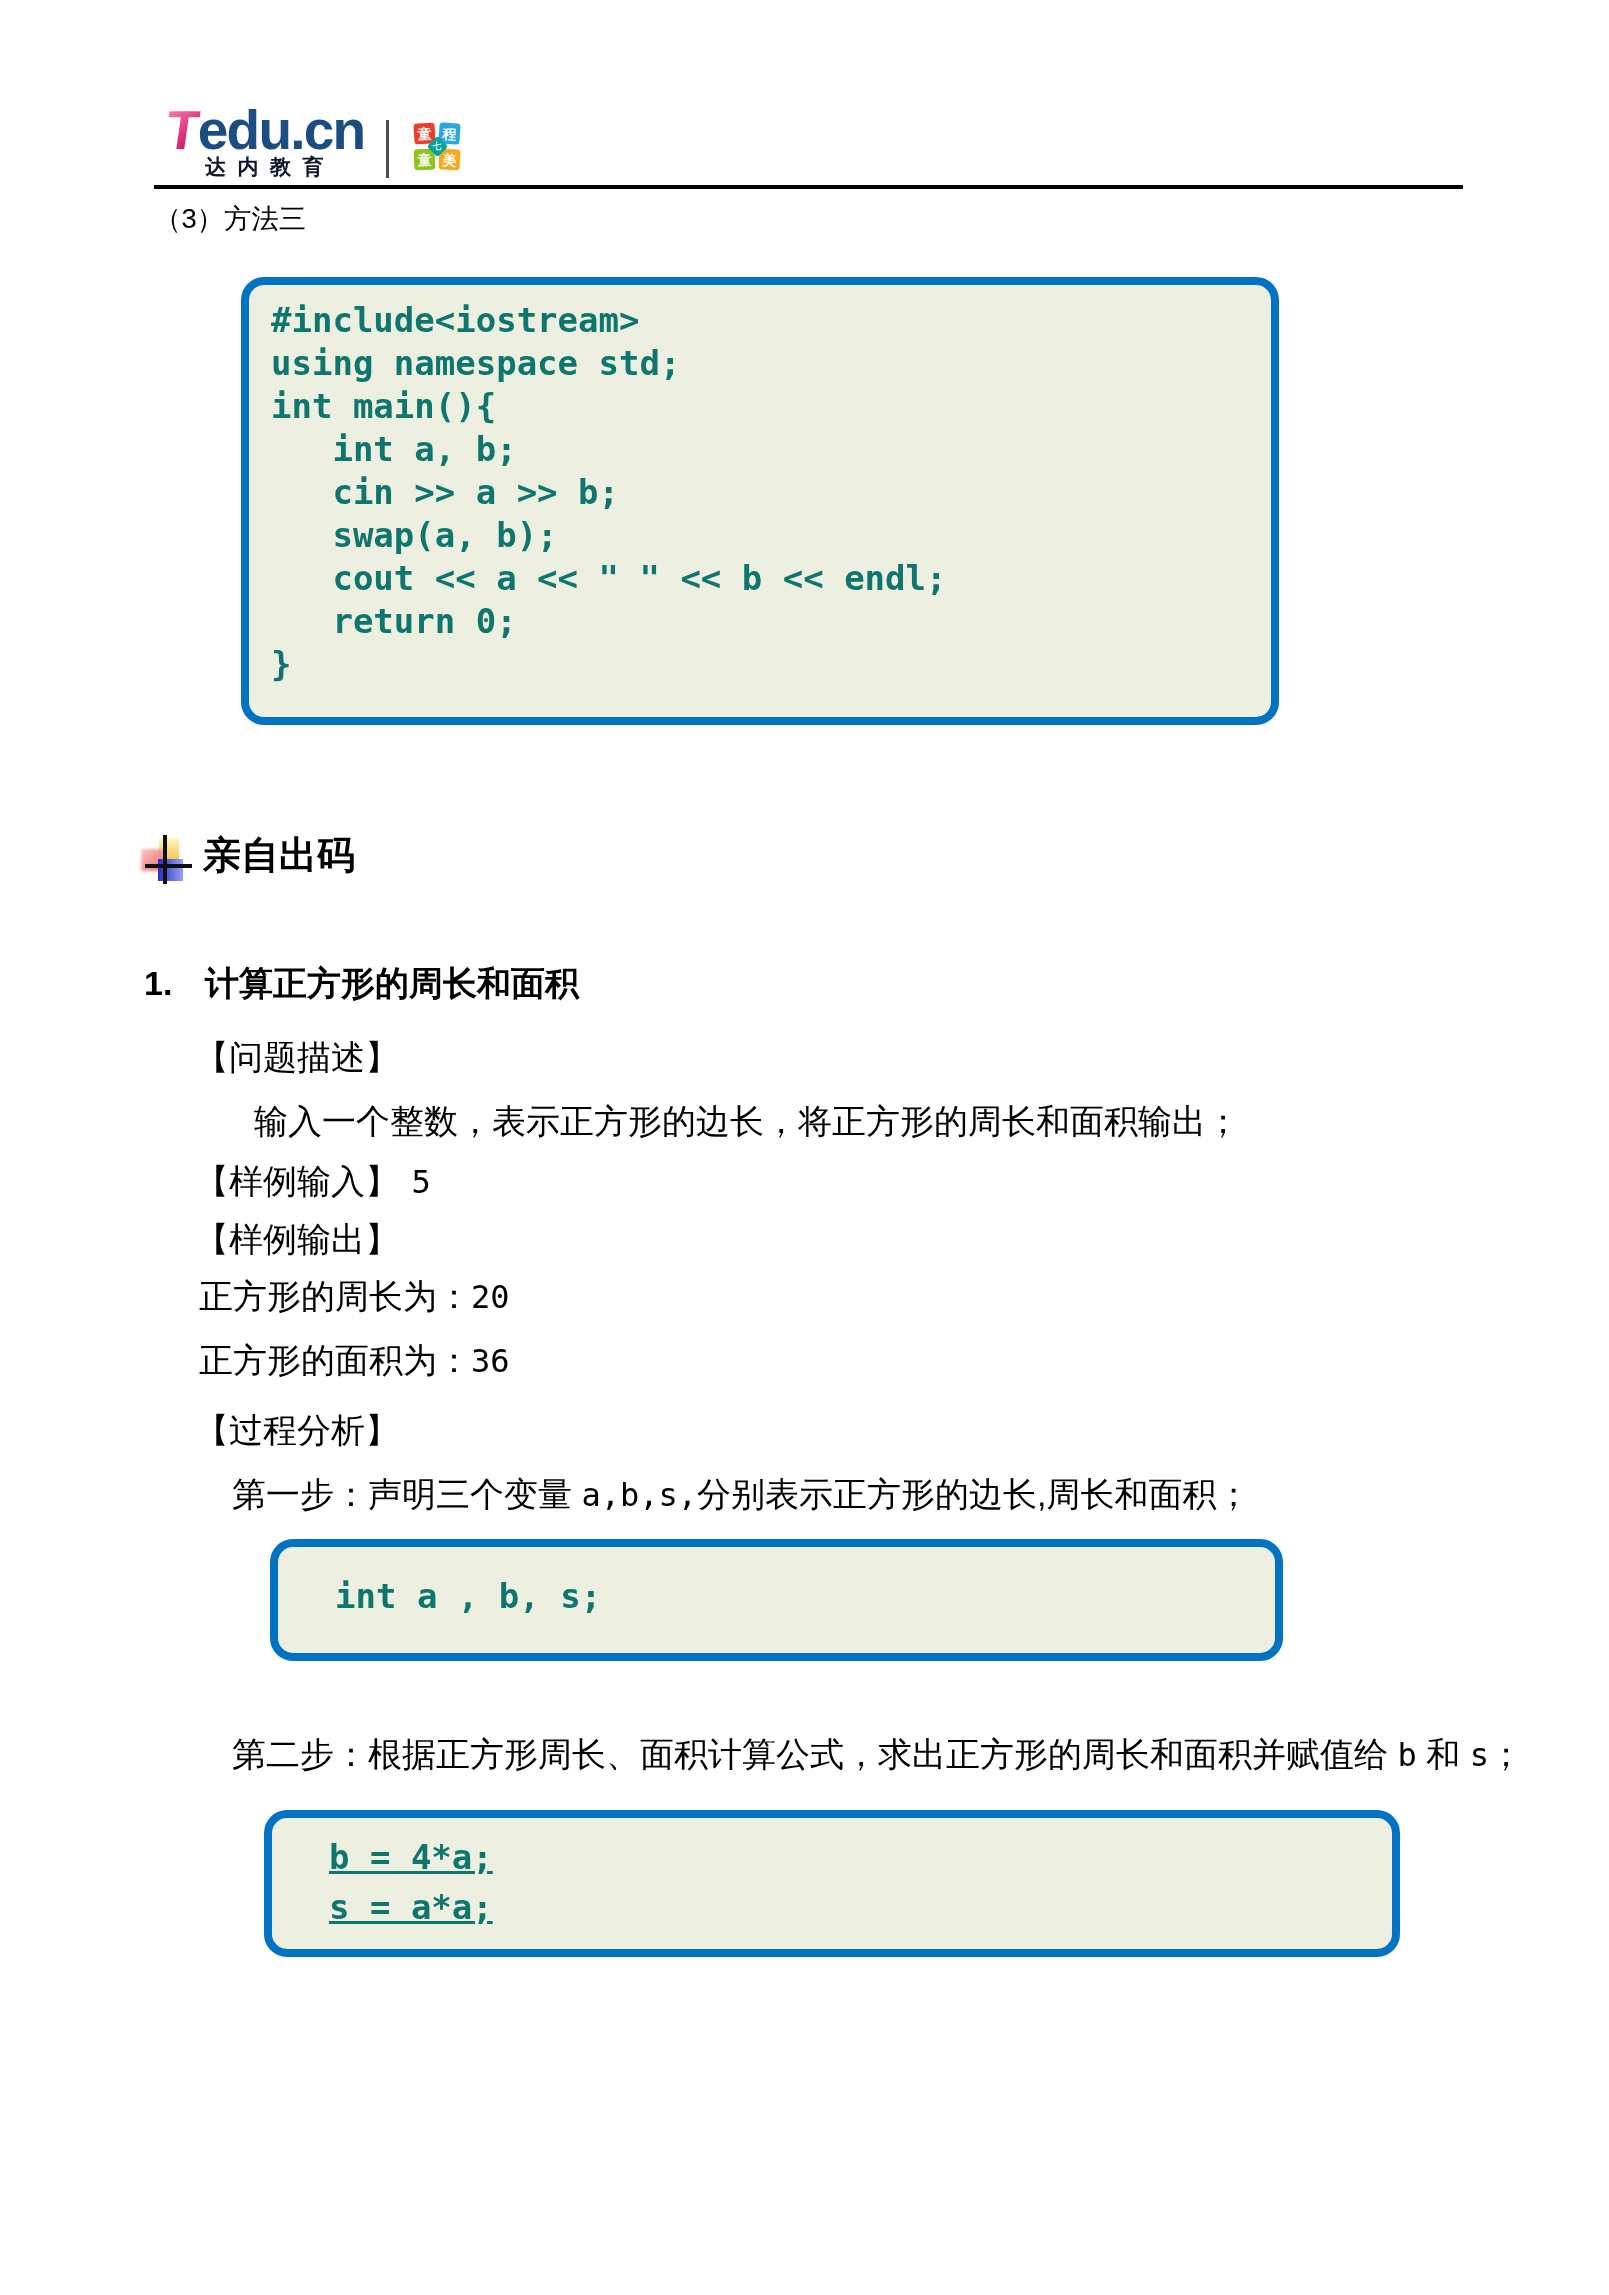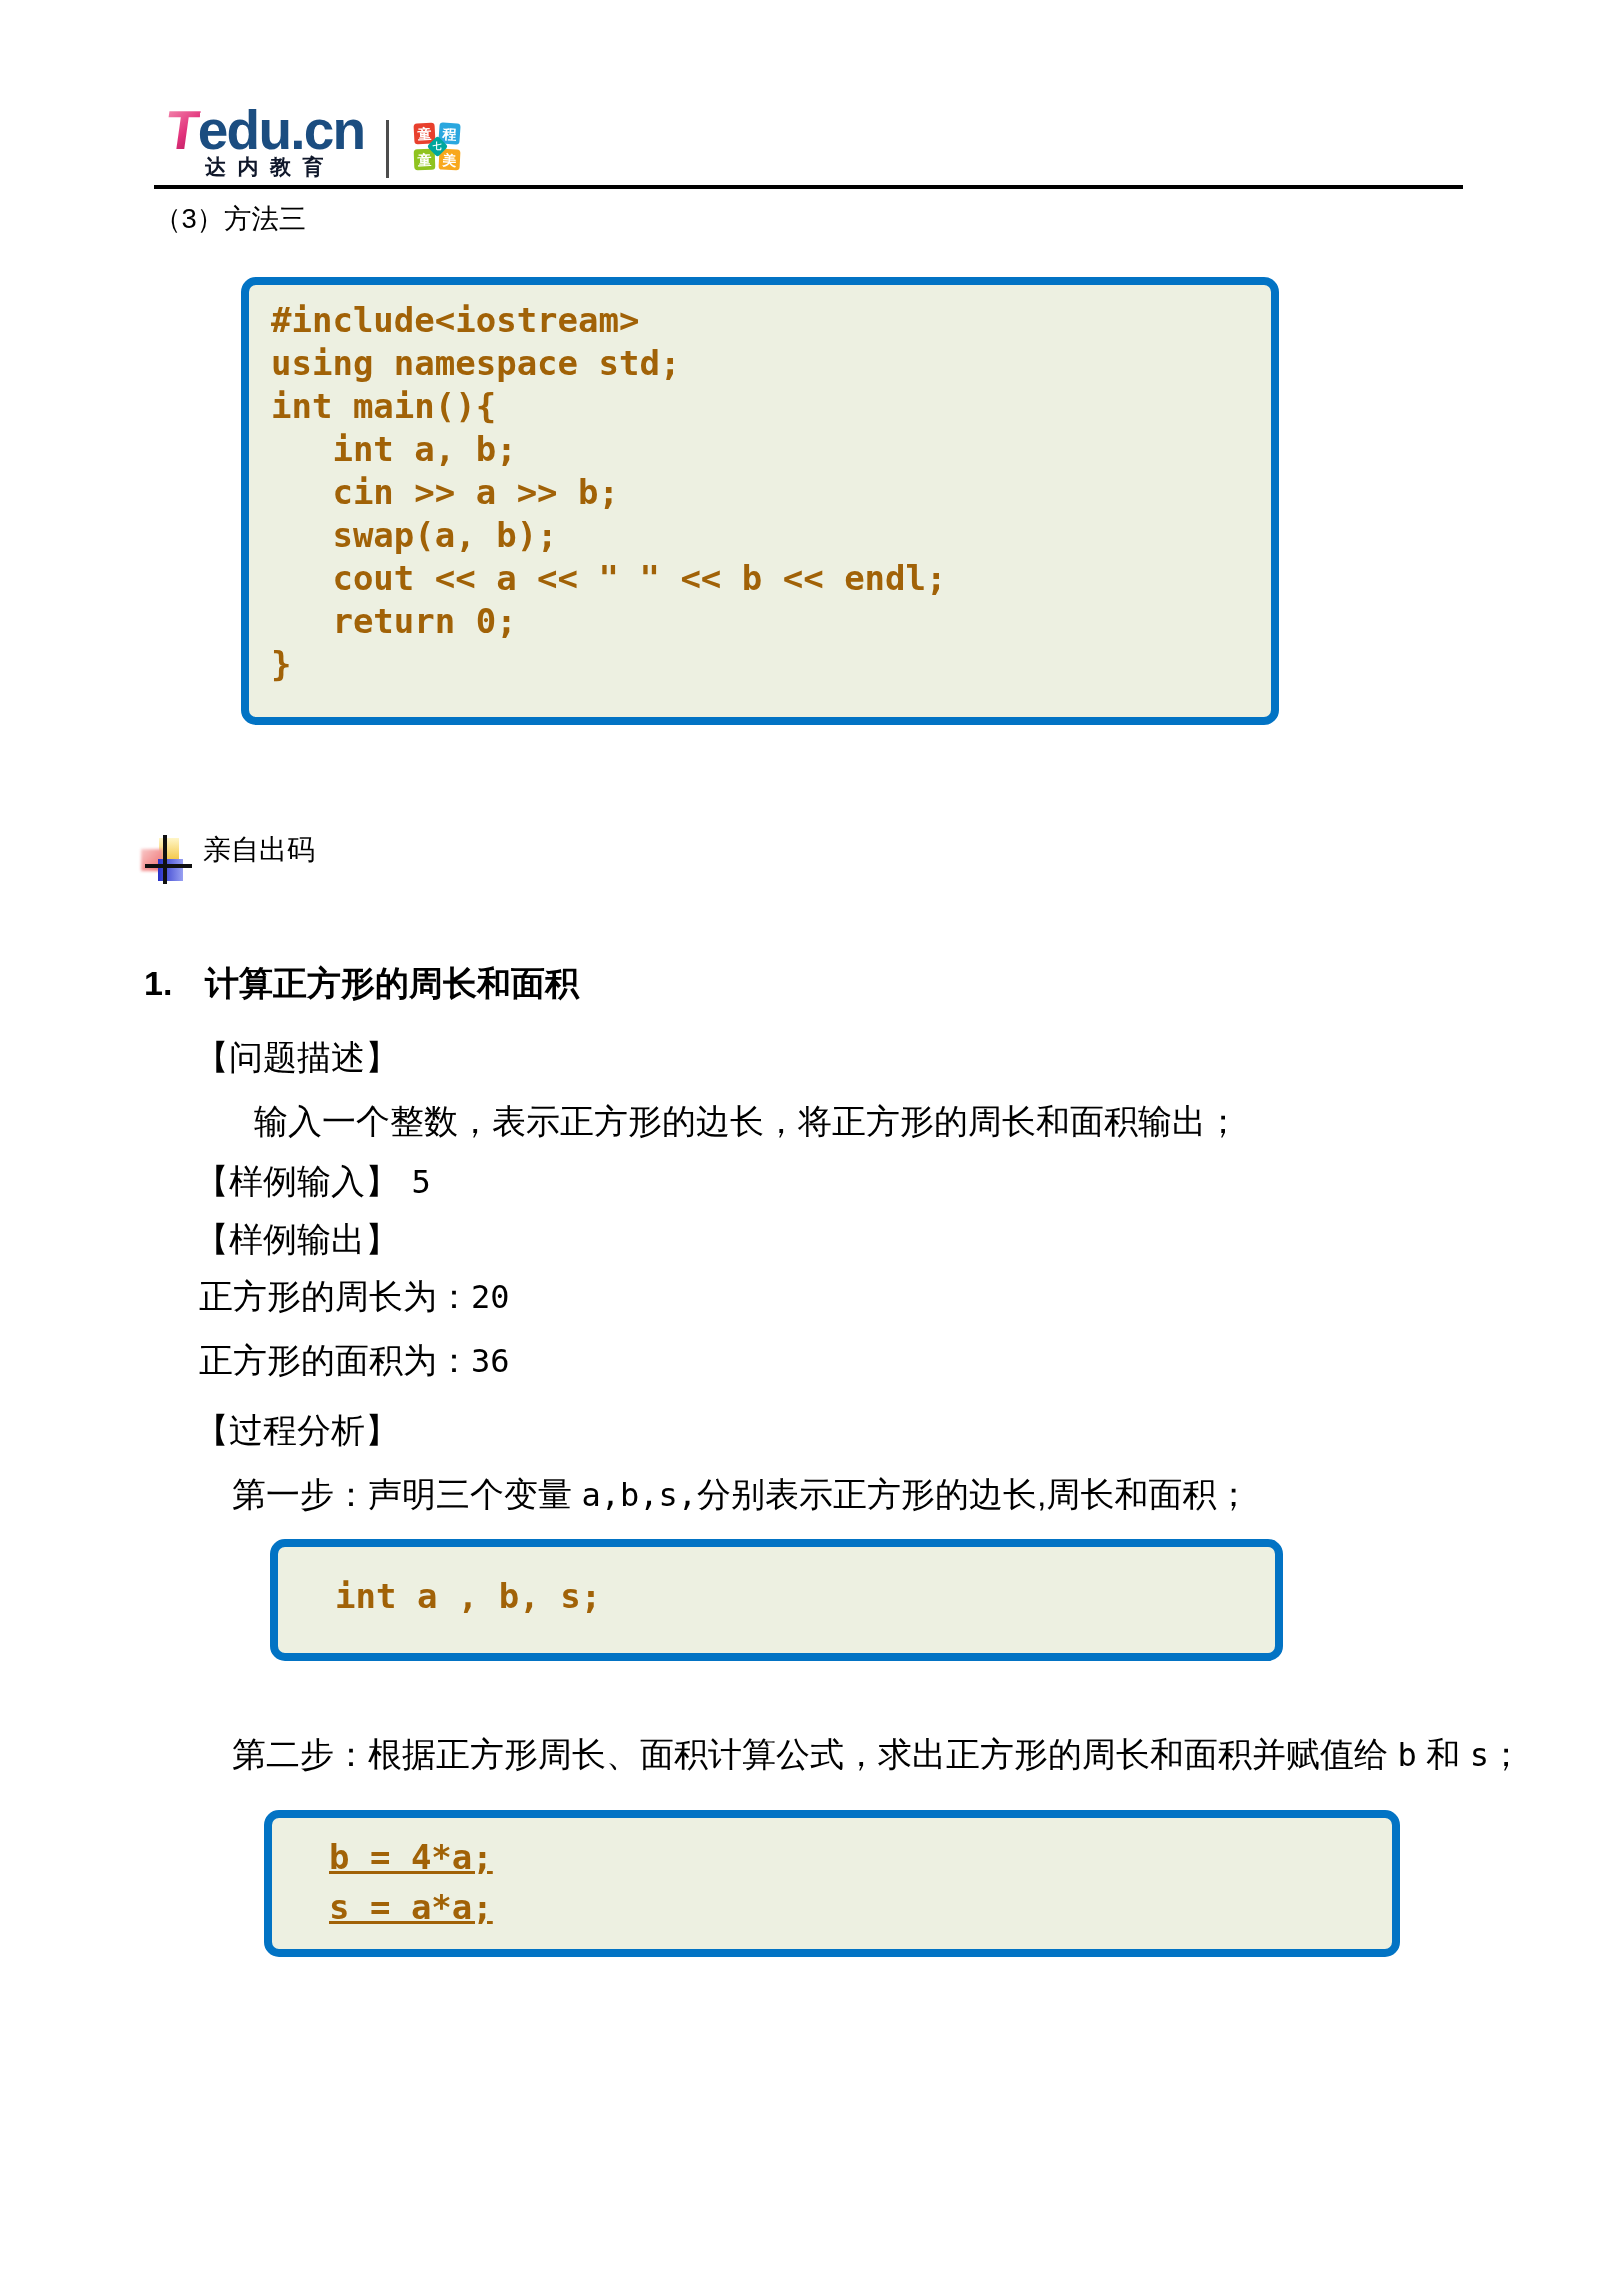--- a/index.html
+++ b/index.html
@@ -27,21 +27,21 @@
   .tile-2{left:439px;top:123px;transform:rotate(4deg);}
   .tile-3{left:414px;top:149px;transform:rotate(-2deg);}
   .tile-4{left:439px;top:149px;transform:rotate(3deg);}
   .tile-center{left:430px;top:139px;width:15px;height:15px;border-radius:2.7px;transform:rotate(45deg);
         color:#fff;font-size:8.8px;font-weight:bold;display:flex;align-items:center;justify-content:center;}
   .tile-center span{transform:rotate(-45deg);}
 
   
   .hr-rule{left:154px;top:185px;width:1309px;height:3.5px;background:#000;}
   .method-heading{left:154px;top:203px;font-size:27.4px;line-height:1.2;text-align:right;}
-  .section-heading{left:203px;top:836px;font-size:28px;font-weight:normal;line-height:1;}
+  .section-heading{left:203px;top:836px;font-size:38px;font-weight:bold;line-height:1;}
   .problem-no{left:144px;top:966px;font-size:34px;font-weight:bold;line-height:1;}
   .problem-title{left:205px;top:966px;font-size:34px;font-weight:bold;line-height:1;}
 
   
   .ph-icon{left:141px;top:835px;width:51px;height:50px;}
   .ph-icon div{position:absolute;}
   .ph-y{left:17.7px;top:2.7px;width:20.3px;height:24px;background:linear-gradient(180deg,#fff6c8,#f3c33c);}
   .ph-r{left:0;top:14px;width:22px;height:22px;background:linear-gradient(135deg,#f8c9c9,#ef6a6a);filter:blur(1.8px);}
   .ph-b{left:17px;top:24px;width:25px;height:22px;background:linear-gradient(90deg,#2730c8,#98a0f2);}
   .ph-v{left:22px;top:0;width:3.5px;height:49px;background:#101010;}
@@ -56,23 +56,23 @@
   .sample-input{left:173px;top:1162px;}
   .sample-output{left:173px;top:1220px;}
   .out-line1{left:177px;top:1277px;}
   .out-line2{left:177px;top:1341px;}
   .analysis-label{left:173px;top:1411px;}
   .step1-line{left:210px;top:1475px;}
   .step2-line{left:210px;top:1735px;}
 
   
   .code-block{
-    border:8.8px solid #0273c4;border-radius:15px;background:#edf0e1;
+    border:8.8px solid #0273c4;border-radius:23px;background:#edf0e1;
     box-sizing:border-box;
-    font-family:"DejaVu Sans Mono",monospace;font-weight:bold;font-size:34px;color:#a16207;
+    font-family:"DejaVu Sans Mono",monospace;font-weight:bold;font-size:34px;color:#0f766e;
   }
   .code-line{white-space:pre;}
   .cb-main{left:241px;top:277px;width:1038px;height:448px;padding:14px 8.8px 0 22px;line-height:43px;}
   .cb-step1{left:270px;top:1539px;width:1013px;height:122px;padding:24px 8.8px 0 57px;line-height:50px;}
   .cb-step2{left:264px;top:1810px;width:1136px;height:147px;padding:14px 8.8px 0 57px;line-height:50px;text-decoration:underline;}
 </style>
 </head>
 <body>
 
 <div class="page">

